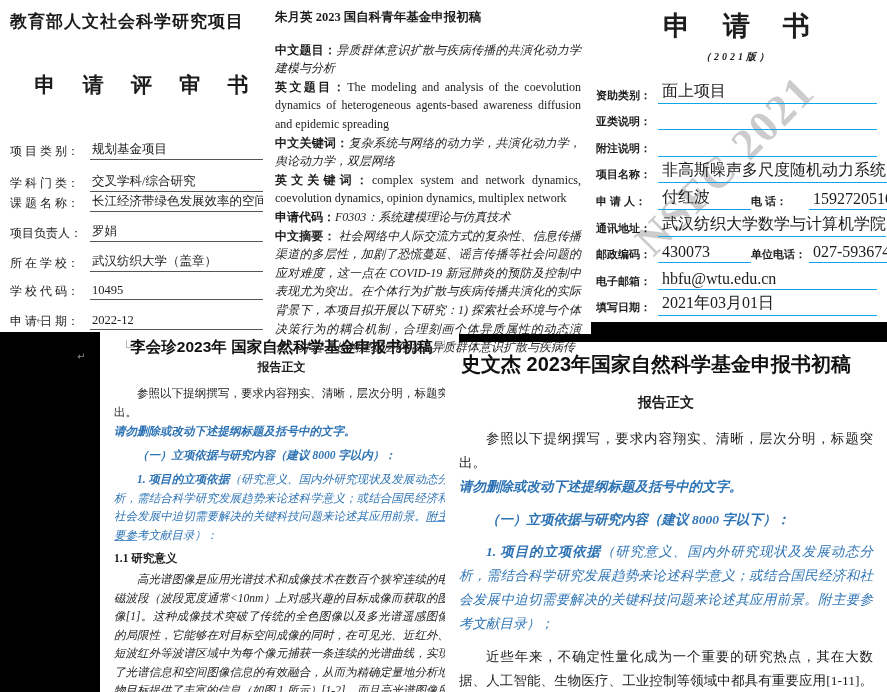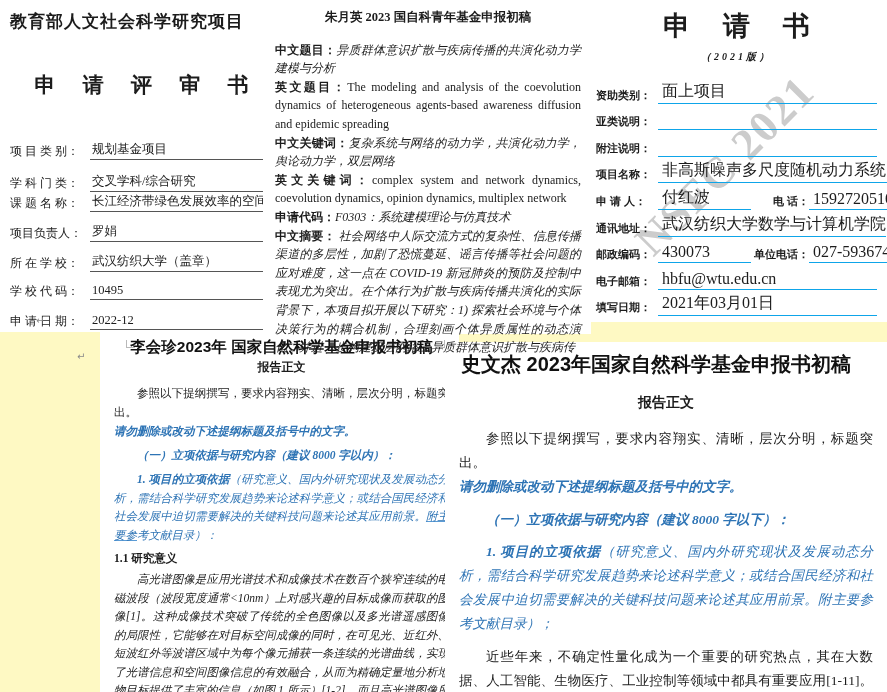--- a/index.html
+++ b/index.html
@@ -1,18 +1,18 @@
 <!DOCTYPE html>
 <html><head>
 <meta charset="utf-8">
 <style>
   * { margin:0; padding:0; box-sizing:border-box; }
   html,body { background:#fff; }
   .canvas {
-    position:relative; width:887px; height:692px; background:#fef9c3;
+    position:relative; width:887px; height:692px; background:#000000;
     overflow:hidden; color:#1c1c1c;
     font-family:"Liberation Serif", serif;
   }
   .doc { position:absolute; background:#ffffff; }
   .kai { font-style:italic; }
   .blue { color:#2e74b5; }
 
   
   .docA { left:0; top:0; width:292px; height:332px; padding:10px 8px 0 10px; z-index:1; }
   .docA .hdr { font-family:"Liberation Sans", sans-serif; font-weight:bold; font-size:17px; letter-spacing:1px; }
@@ -20,42 +20,42 @@
   .docA .fields { margin-top:42px; }
   .docA .row { display:flex; align-items:flex-end; margin-top:11px; }
   .docA .row .lbl { width:80px; font-size:12px; flex:none; }
   .docA .row .val { flex:1; border-bottom:1px solid #555; font-size:12.5px; white-space:nowrap; padding:0 0 1px 2px; min-height:15px; }
   .docA .row.first { margin-top:0; }
   .docA .row.tight { margin-top:1px; }
   .docA .row.wide  { margin-top:13px; }
 
   
   .docB { left:263px; top:0; width:328px; height:334px; padding:8px 10px 0 12px; z-index:3; font-size:12px; line-height:18.6px; }
-  .docB .title { font-weight:bold; font-size:12.5px; margin-bottom:14px;text-align:center; }
+  .docB .title { font-weight:bold; font-size:12.5px; margin-bottom:14px; }
   .docB p { margin:0; text-align:justify; }
   .docB .lbl { font-weight:bold; }
   .docB .en { font-family:"Liberation Serif", serif; }
 
   
   .docC { left:590px; top:0; width:297px; height:322px; padding:8px 10px 0 6px; z-index:2; }
   .docC .wm {
     position:absolute; left:-10px; top:140px; width:290px; text-align:center;
     transform:rotate(-45deg); font-size:44px; font-weight:bold; color:#cccccc;
     letter-spacing:2px; white-space:nowrap; z-index:0;
     font-family:"Liberation Serif", serif;
   }
   .docC .inner { position:relative; z-index:1; }
   .docC .title { text-align:center; font-size:27px; font-weight:bold; letter-spacing:13px; padding-left:13px; }
   .docC .edition { text-align:center; font-size:10px; font-weight:bold; font-style:italic; letter-spacing:3px; margin-top:6px; }
   .docC .fields { margin-top:13px; }
   .docC .frow { display:flex; align-items:flex-end; height:26.6px; }
   .docC .flbl { flex:none; width:62px; font-family:"Liberation Sans", sans-serif; font-weight:bold; font-size:11px; padding-bottom:1px; }
   .docC .fval { flex:1; border-bottom:1px solid #0ea5e9; font-size:16px; min-height:14px; padding:0 0 1px 4px; white-space:nowrap; }
   .docC .fval.half { flex:none; width:93px; }
-  .docC .flbl.mid { width:58px; text-align:right; }
+  .docC .flbl.mid { width:58px; text-align:left; }
 
   
   .docD { left:100px; top:331px; width:359px; height:361px; padding:6px 10px 11px 14px; z-index:1; font-size:11.5px; line-height:19px; }
   .docD .title { position:relative; text-align:center; font-family:"Liberation Sans", sans-serif; font-weight:bold; font-size:15.5px; color:#111; }
   .docD .corner { position:absolute; width:9px; height:8px; top:3px; }
   .docD .corner.l { left:12px; border-left:1px solid #b9b9b9; border-bottom:1px solid #b9b9b9; }
   .docD .corner.r { right:4px; border-right:1px solid #b9b9b9; border-bottom:1px solid #b9b9b9; }
   .docD .section { text-align:center; font-weight:bold; font-size:12px; margin-top:2px; }
   .docD p { margin:0; text-align:justify; }
   .docD .intro { margin-top:7px; text-indent:2em; }

